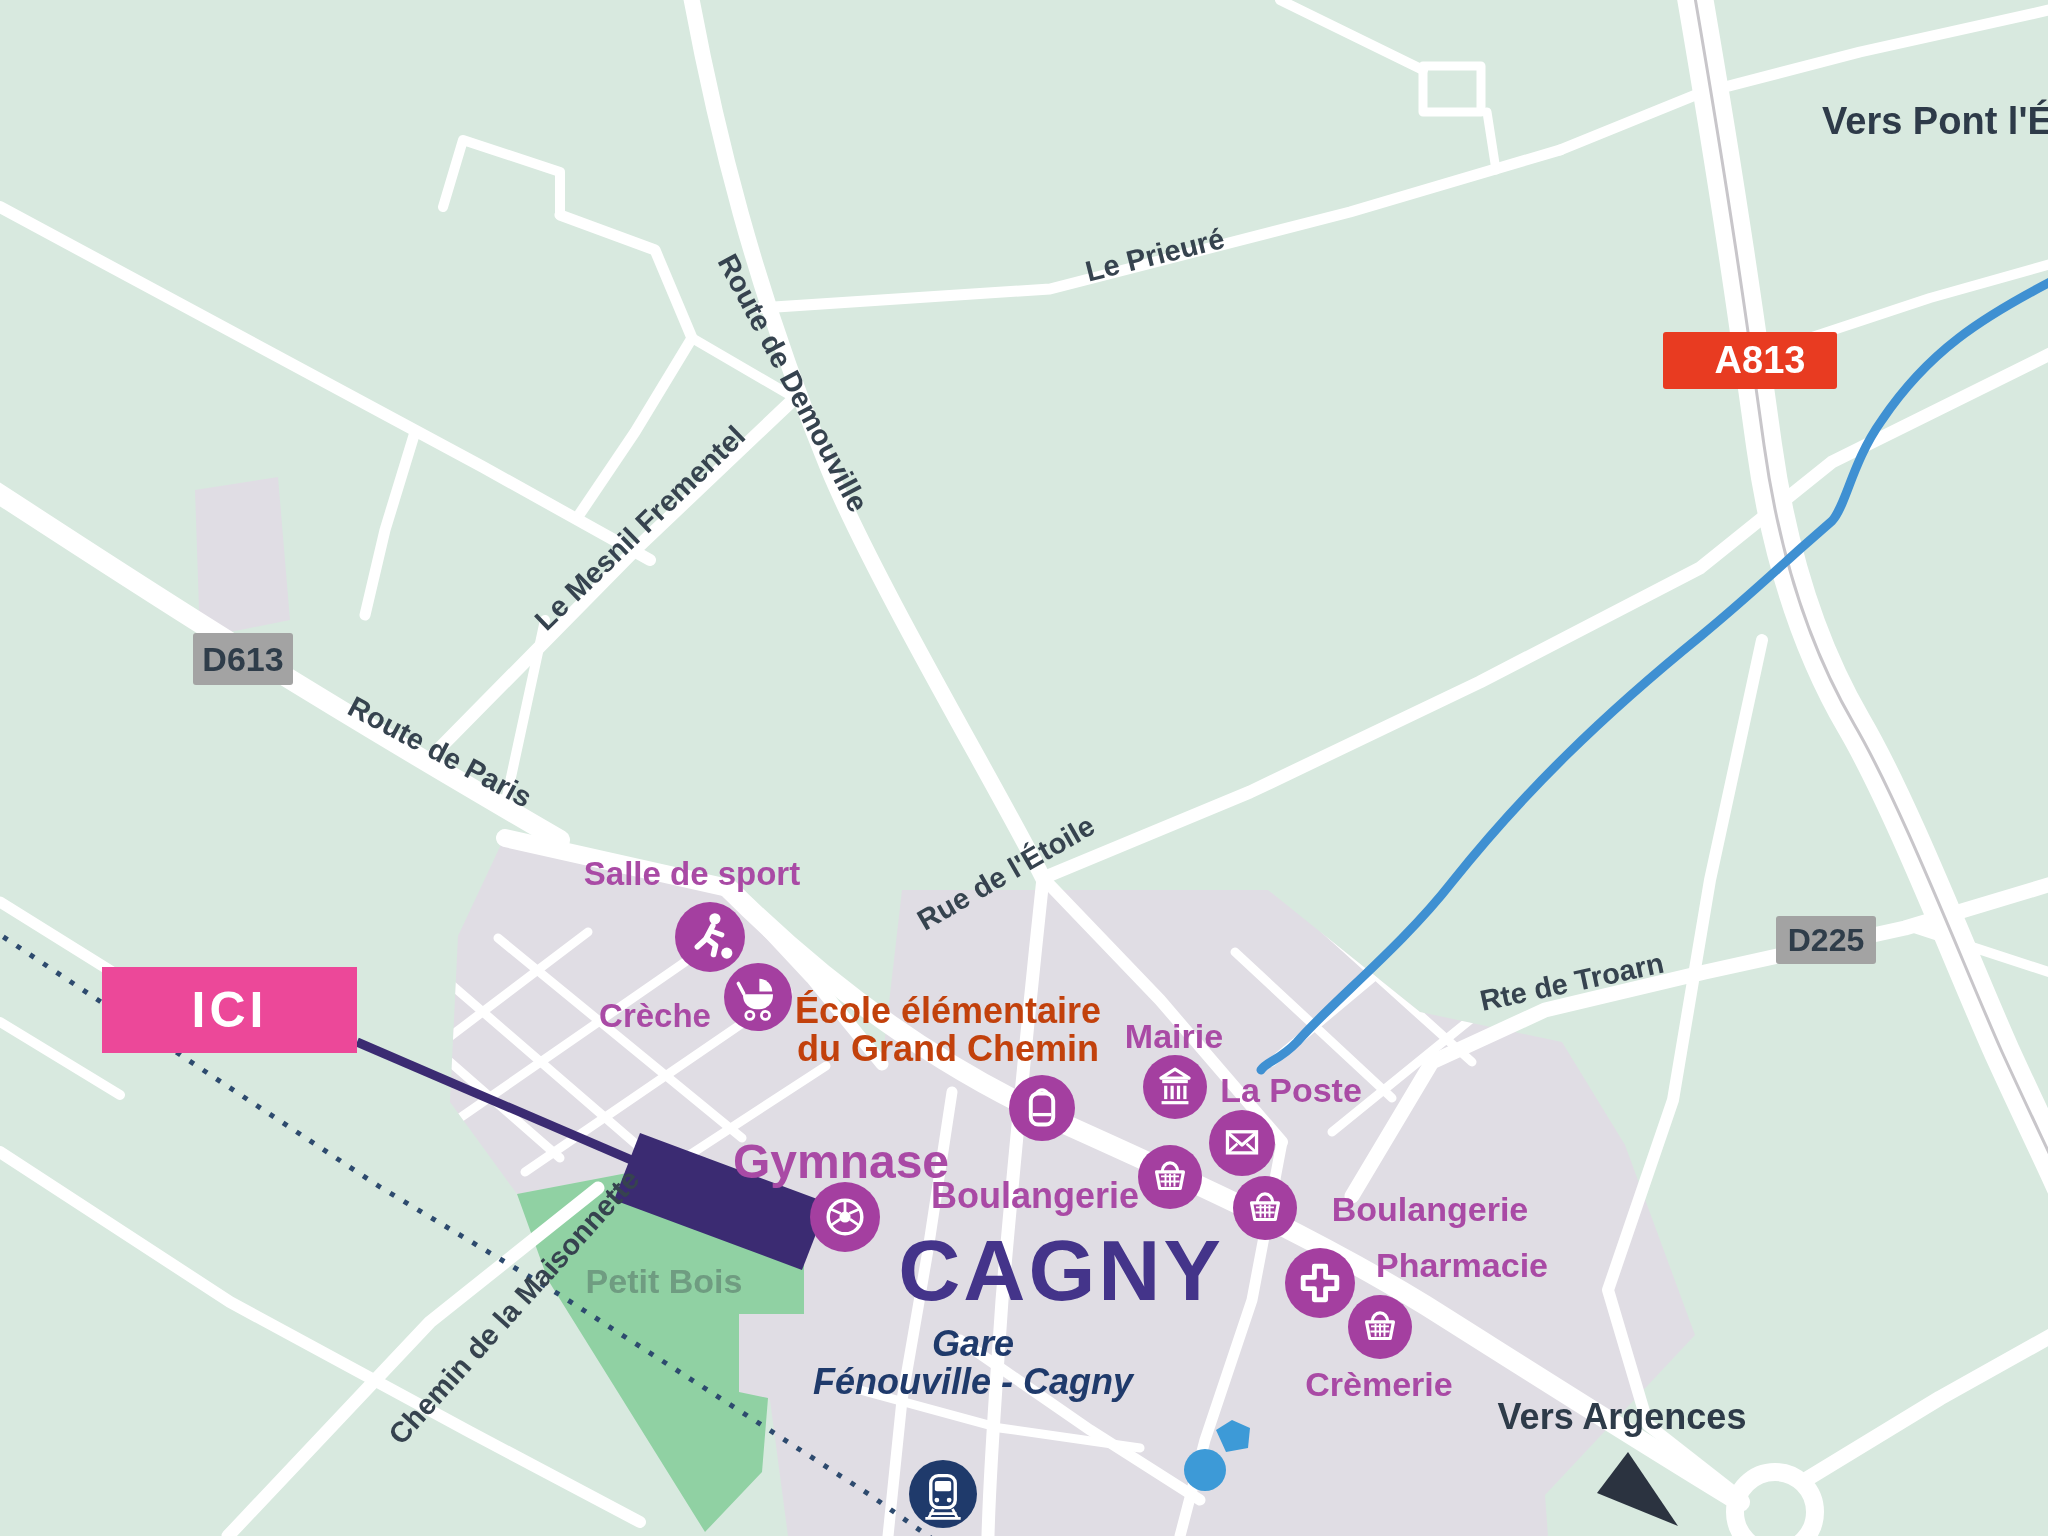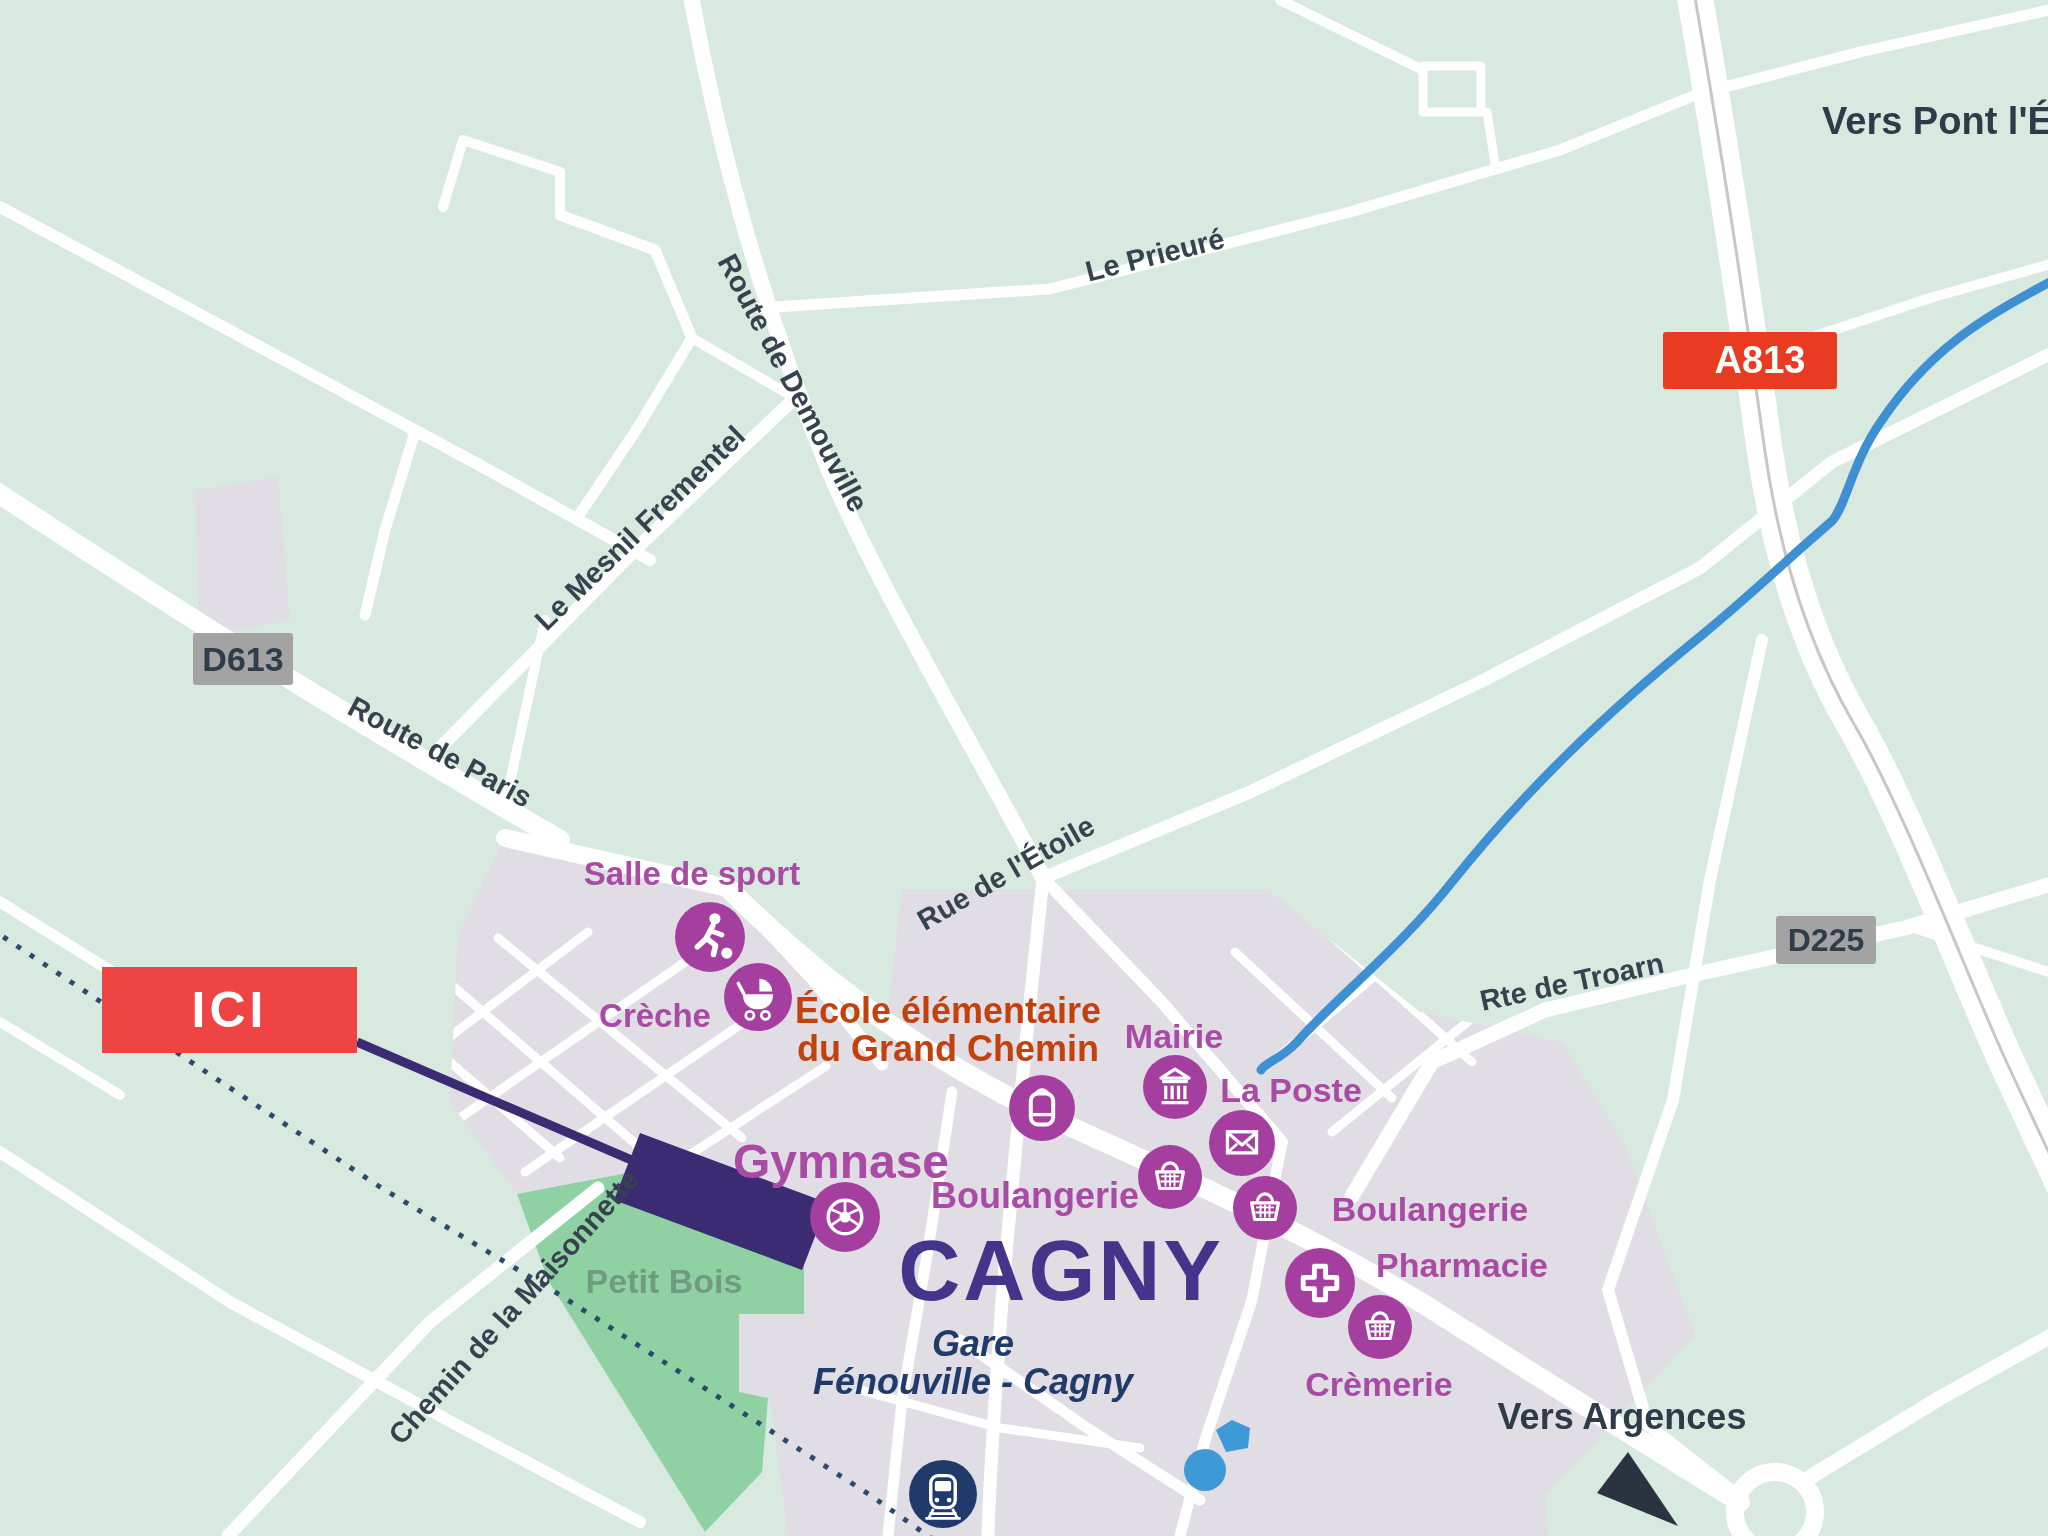--- a/index.html
+++ b/index.html
@@ -13,21 +13,21 @@
   .rn{color:#36434f;font-size:29px;}
   .dir{color:#2e3b49;font-size:36px;}
   .navy{color:#1f3a6b;font-size:36px;text-align:center;}
   .wood{color:#6f9c81;font-size:34px;}
   .town-title{color:#44348a;font-size:86px;letter-spacing:3px;}
   .badge{position:absolute;display:flex;align-items:center;justify-content:center;
          font-weight:bold;border-radius:3px;}
   .badge.yellow{background:#a3a3a3;color:#2f3d4a;}
   .badge.red{background:#e83b21;color:#ffffff;padding-left:20px;}
   .here-box{position:absolute;left:102px;top:967px;width:255px;height:86px;
-            background:#ef4444;color:#ffffff;display:flex;align-items:center;
+            background:#ec4899;color:#ffffff;display:flex;align-items:center;
             justify-content:center;font-weight:bold;font-size:50px;letter-spacing:4px;}
   .clip-right{position:absolute;left:1822px;top:100px;font-weight:bold;font-size:38px;
               color:#2e3b49;white-space:nowrap;}
 </style>
 </head>
 <body>
 
 <div id="stage">
 
   <svg id="map-svg" width="2048" height="1536" viewBox="0 0 2048 1536">

